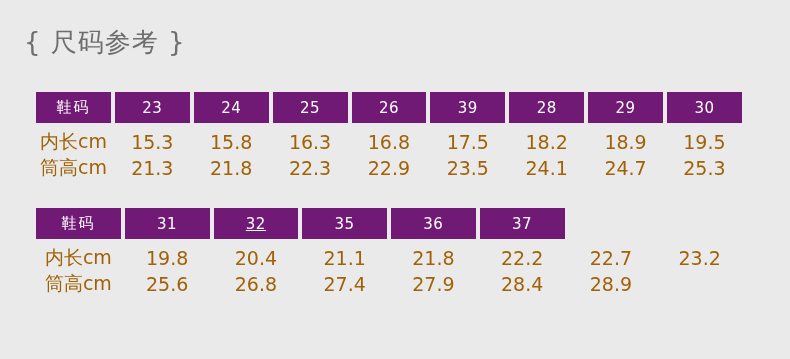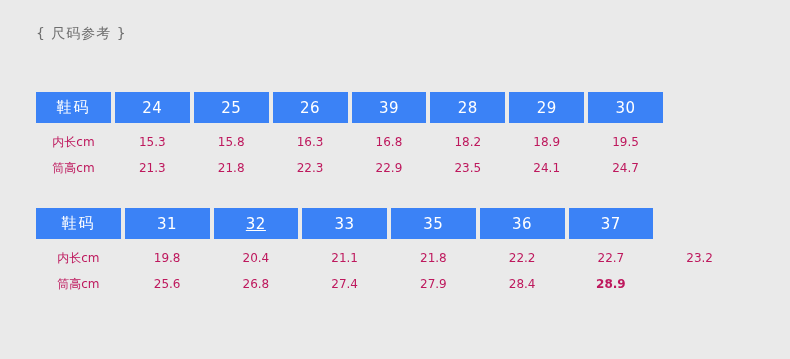--- a/index.html
+++ b/index.html
@@ -16,23 +16,23 @@
 
   .page {
     position: relative;
     width: 790px;
     height: 359px;
     box-sizing: border-box;
   }
 
   .title {
     position: absolute;
-    left: 36px;
+    left: 24px;
     top: 25px;
-    font-size: 14px;
+    font-size: 26px;
     color: #6e6e6e;
     letter-spacing: 1px;
     font-weight: 400;
     white-space: nowrap;
   }
 
   .table-block {
     position: absolute;
     left: 36px;
     width: 706px;
@@ -41,21 +41,21 @@
   .table-1 { top: 92px; }
   .table-2 { top: 208px; }
 
   .head-row {
     display: flex;
     width: 100%;
     height: 31px;
   }
 
   .head-cell {
-    background: #3b82f6;
+    background: #701a75;
     color: #ffffff;
     font-size: 15px;
     display: flex;
     align-items: center;
     justify-content: center;
     margin-right: 4px;
     box-sizing: border-box;
     height: 31px;
     letter-spacing: 0.5px;
   }
@@ -65,22 +65,22 @@
     letter-spacing: 2px;
   }
 
   .data-row {
     display: flex;
     width: 100%;
     height: 26px;
   }
 
   .data-cell {
-    color: #be185d;
-    font-size: 12px;
+    color: #a16207;
+    font-size: 19px;
     display: flex;
     align-items: center;
     justify-content: center;
     margin-right: 4px;
     box-sizing: border-box;
     height: 26px;
   }
   .data-cell:last-child { margin-right: 0; }
   .data-cell.label-cell {
     letter-spacing: 0px;
@@ -91,58 +91,60 @@
 </head>
 <body>
 
 <div class="page">
 
   <div class="title">{ 尺码参考 }</div>
 
   <div class="table-block table-1">
     <div class="head-row">
       <div class="head-cell label-cell" style="width: 74.8889px; flex: 0 0 74.8889px;">鞋码</div>
+      <div class="head-cell" style="width: 74.8889px; flex: 0 0 74.8889px;">23</div>
       <div class="head-cell" style="width: 74.8889px; flex: 0 0 74.8889px;">24</div>
       <div class="head-cell" style="width: 74.8889px; flex: 0 0 74.8889px;">25</div>
       <div class="head-cell" style="width: 74.8889px; flex: 0 0 74.8889px;">26</div>
       <div class="head-cell" style="width: 74.8889px; flex: 0 0 74.8889px;">39</div>
       <div class="head-cell" style="width: 74.8889px; flex: 0 0 74.8889px;">28</div>
       <div class="head-cell" style="width: 74.8889px; flex: 0 0 74.8889px;">29</div>
       <div class="head-cell" style="width: 74.8889px; flex: 0 0 74.8889px;">30</div>
     </div>
     <div class="rows-wrap">
       <div class="data-row">
         <div class="data-cell label-cell" style="width: 74.8889px; flex: 0 0 74.8889px;">内长cm</div>
         <div class="data-cell" style="width: 74.8889px; flex: 0 0 74.8889px;">15.3</div>
         <div class="data-cell" style="width: 74.8889px; flex: 0 0 74.8889px;">15.8</div>
         <div class="data-cell" style="width: 74.8889px; flex: 0 0 74.8889px;">16.3</div>
         <div class="data-cell" style="width: 74.8889px; flex: 0 0 74.8889px;">16.8</div>
+        <div class="data-cell" style="width: 74.8889px; flex: 0 0 74.8889px;">17.5</div>
         <div class="data-cell" style="width: 74.8889px; flex: 0 0 74.8889px;">18.2</div>
         <div class="data-cell" style="width: 74.8889px; flex: 0 0 74.8889px;">18.9</div>
         <div class="data-cell" style="width: 74.8889px; flex: 0 0 74.8889px;">19.5</div>
       </div>
       <div class="data-row">
         <div class="data-cell label-cell" style="width: 74.8889px; flex: 0 0 74.8889px;">筒高cm</div>
         <div class="data-cell" style="width: 74.8889px; flex: 0 0 74.8889px;">21.3</div>
         <div class="data-cell" style="width: 74.8889px; flex: 0 0 74.8889px;">21.8</div>
         <div class="data-cell" style="width: 74.8889px; flex: 0 0 74.8889px;">22.3</div>
         <div class="data-cell" style="width: 74.8889px; flex: 0 0 74.8889px;">22.9</div>
         <div class="data-cell" style="width: 74.8889px; flex: 0 0 74.8889px;">23.5</div>
         <div class="data-cell" style="width: 74.8889px; flex: 0 0 74.8889px;">24.1</div>
         <div class="data-cell" style="width: 74.8889px; flex: 0 0 74.8889px;">24.7</div>
+        <div class="data-cell" style="width: 74.8889px; flex: 0 0 74.8889px;">25.3</div>
       </div>
     </div>
   </div>
 
   <div class="table-block table-2">
     <div class="head-row">
       <div class="head-cell label-cell" style="width: 84.75px; flex: 0 0 84.75px;">鞋码</div>
       <div class="head-cell" style="width: 84.75px; flex: 0 0 84.75px;">31</div>
       <div class="head-cell" style="width: 84.75px; flex: 0 0 84.75px; text-decoration: underline;">32</div>
-      <div class="head-cell" style="width: 84.75px; flex: 0 0 84.75px;">33</div>
       <div class="head-cell" style="width: 84.75px; flex: 0 0 84.75px;">35</div>
       <div class="head-cell" style="width: 84.75px; flex: 0 0 84.75px;">36</div>
       <div class="head-cell" style="width: 84.75px; flex: 0 0 84.75px;">37</div>
     </div>
     <div class="rows-wrap">
       <div class="data-row">
         <div class="data-cell label-cell" style="width: 84.75px; flex: 0 0 84.75px;">内长cm</div>
         <div class="data-cell" style="width: 84.75px; flex: 0 0 84.75px;">19.8</div>
         <div class="data-cell" style="width: 84.75px; flex: 0 0 84.75px;">20.4</div>
         <div class="data-cell" style="width: 84.75px; flex: 0 0 84.75px;">21.1</div>
@@ -151,18 +153,18 @@
         <div class="data-cell" style="width: 84.75px; flex: 0 0 84.75px;">22.7</div>
         <div class="data-cell" style="width: 84.75px; flex: 0 0 84.75px;">23.2</div>
       </div>
       <div class="data-row">
         <div class="data-cell label-cell" style="width: 84.75px; flex: 0 0 84.75px;">筒高cm</div>
         <div class="data-cell" style="width: 84.75px; flex: 0 0 84.75px;">25.6</div>
         <div class="data-cell" style="width: 84.75px; flex: 0 0 84.75px;">26.8</div>
         <div class="data-cell" style="width: 84.75px; flex: 0 0 84.75px;">27.4</div>
         <div class="data-cell" style="width: 84.75px; flex: 0 0 84.75px;">27.9</div>
         <div class="data-cell" style="width: 84.75px; flex: 0 0 84.75px;">28.4</div>
-        <div class="data-cell" style="width: 84.75px; flex: 0 0 84.75px; font-weight: bold;">28.9</div>
+        <div class="data-cell" style="width: 84.75px; flex: 0 0 84.75px;">28.9</div>
       </div>
     </div>
   </div>
 
 </div>
 
 </body></html>

